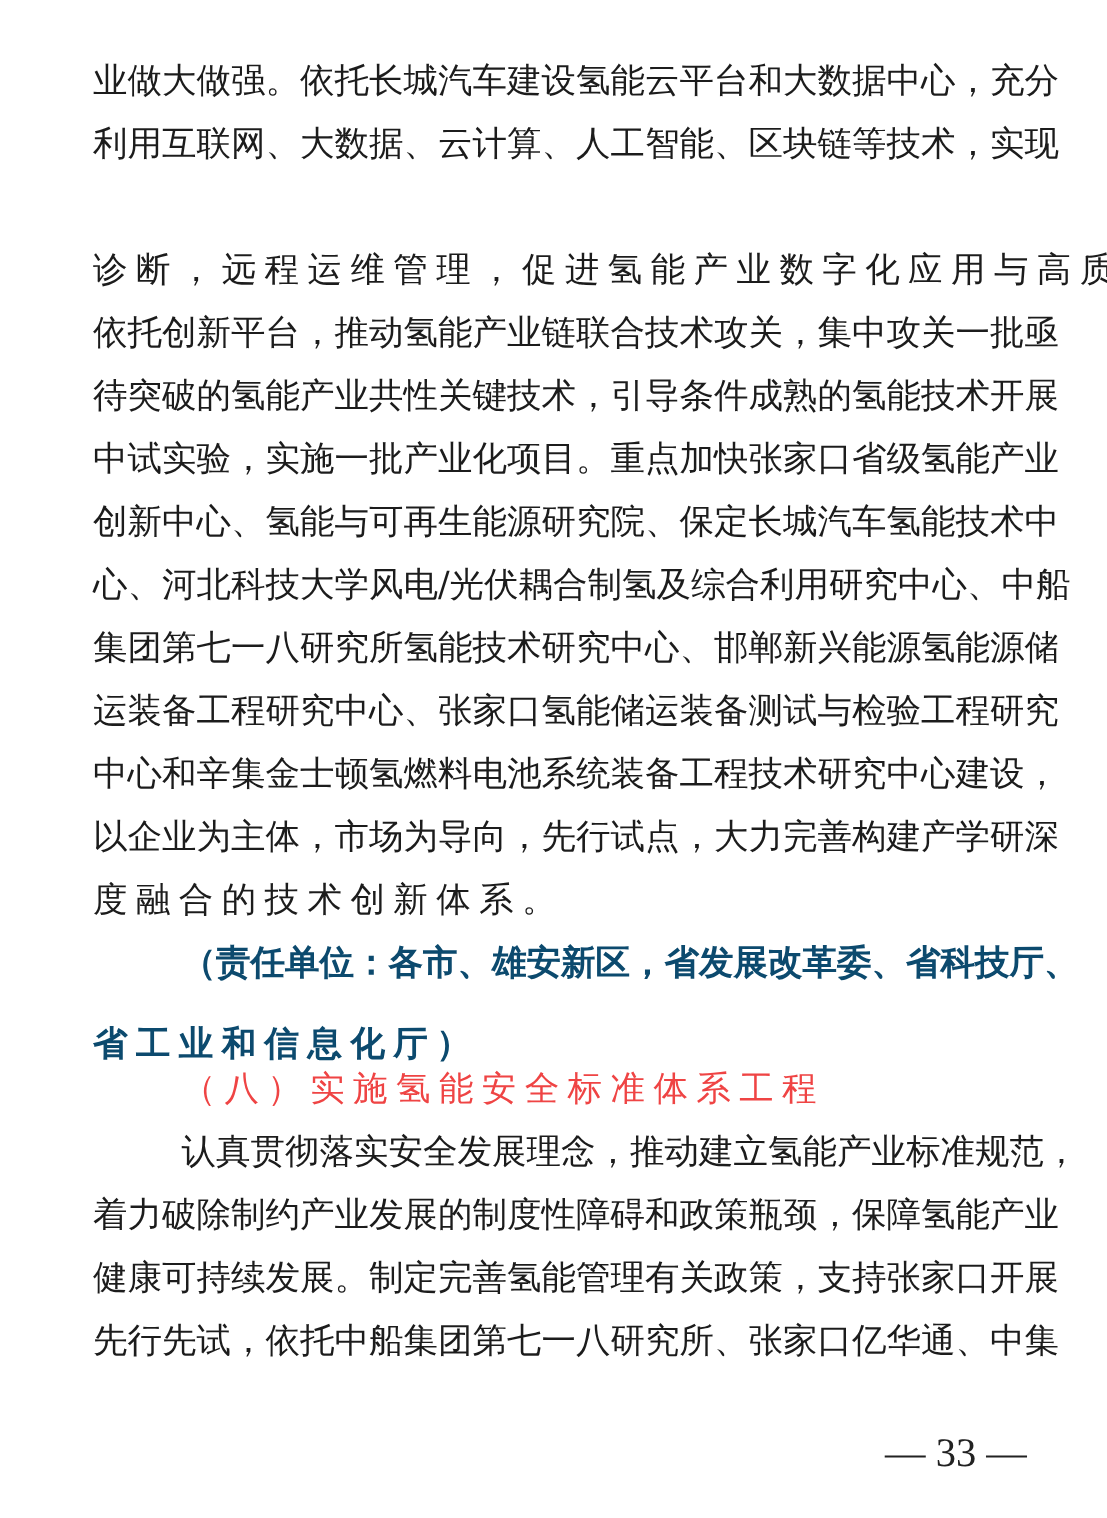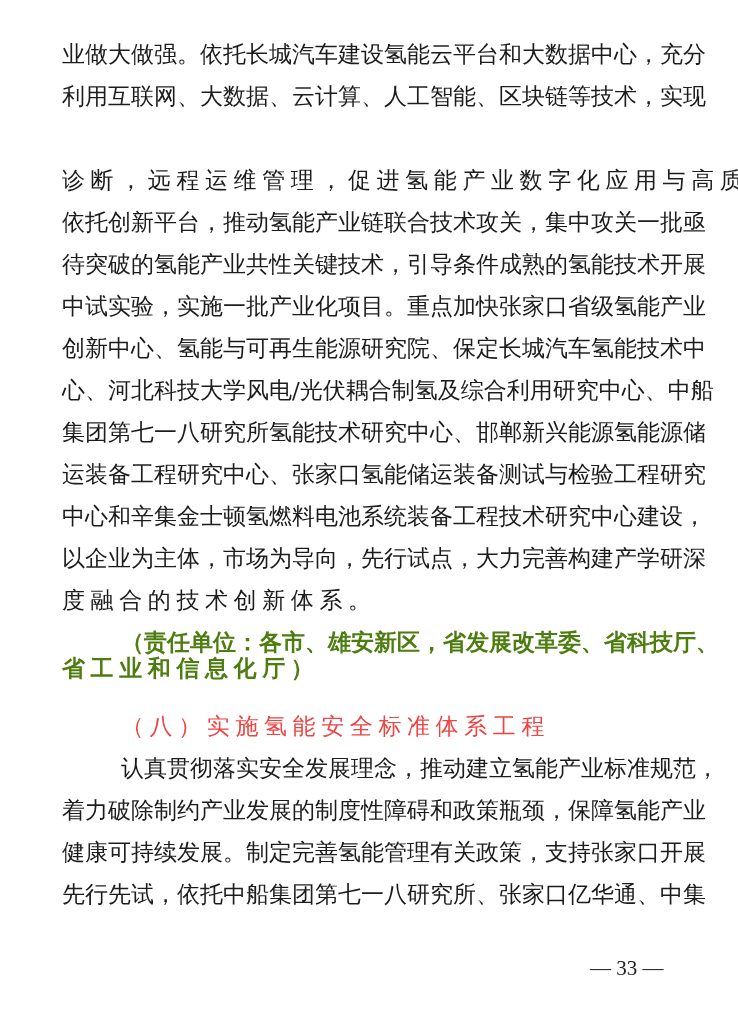--- a/index.html
+++ b/index.html
@@ -37,33 +37,33 @@
   .line.last {
     text-align-last: left;
     letter-spacing: 5.6px;
   }
   .line.indent {
     left: 121px;
     width: 567px;
   }
   .line.resp {
     font-weight: bold;
-    color: #4d7c0f;
+    color: #0c4a6e;
   }
   .line.heading {
     color: #ef4444;
   }
   .page-number {
     position: absolute;
     top: 952px;
     left: 590px;
     height: 32px;
     line-height: 32px;
     font-family: "Liberation Serif", "DejaVu Serif", serif;
-    font-size: 21px;
+    font-size: 27px;
     color: #222;
     white-space: nowrap;
   }
 </style>
 </head>
 <body>
 
 <div class="page">
 
   <div class="line" style="top:34px">业做大做强。依托长城汽车建设氢能云平台和大数据中心，充分</div>
@@ -74,21 +74,21 @@
   <div class="line" style="top:286px">中试实验，实施一批产业化项目。重点加快张家口省级氢能产业</div>
   <div class="line" style="top:328px">创新中心、氢能与可再生能源研究院、保定长城汽车氢能技术中</div>
   <div class="line" style="top:370px">心、河北科技大学风电/光伏耦合制氢及综合利用研究中心、中船</div>
   <div class="line" style="top:412px">集团第七一八研究所氢能技术研究中心、邯郸新兴能源氢能源储</div>
   <div class="line" style="top:454px">运装备工程研究中心、张家口氢能储运装备测试与检验工程研究</div>
   <div class="line" style="top:496px">中心和辛集金士顿氢燃料电池系统装备工程技术研究中心建设，</div>
   <div class="line" style="top:538px">以企业为主体，市场为导向，先行试点，大力完善构建产学研深</div>
   <div class="line last" style="top:580px">度融合的技术创新体系。</div>
 
   <div class="line indent resp" style="top:622px">（责任单位：各市、雄安新区，省发展改革委、省科技厅、</div>
-  <div class="line last resp" style="top:648px">省工业和信息化厅）</div>
+  <div class="line last resp" style="top:676px">省工业和信息化厅）</div>
 
   <div class="line indent last heading" style="top:706px">（八）实施氢能安全标准体系工程</div>
 
   <div class="line indent" style="top:748px">认真贯彻落实安全发展理念，推动建立氢能产业标准规范，</div>
   <div class="line" style="top:790px">着力破除制约产业发展的制度性障碍和政策瓶颈，保障氢能产业</div>
   <div class="line" style="top:874px">先行先试，依托中船集团第七一八研究所、张家口亿华通、中集</div>
   <div class="line" style="top:832px">健康可持续发展。制定完善氢能管理有关政策，支持张家口开展</div>
 
   <div class="page-number">— 33 —</div>
 </div>

